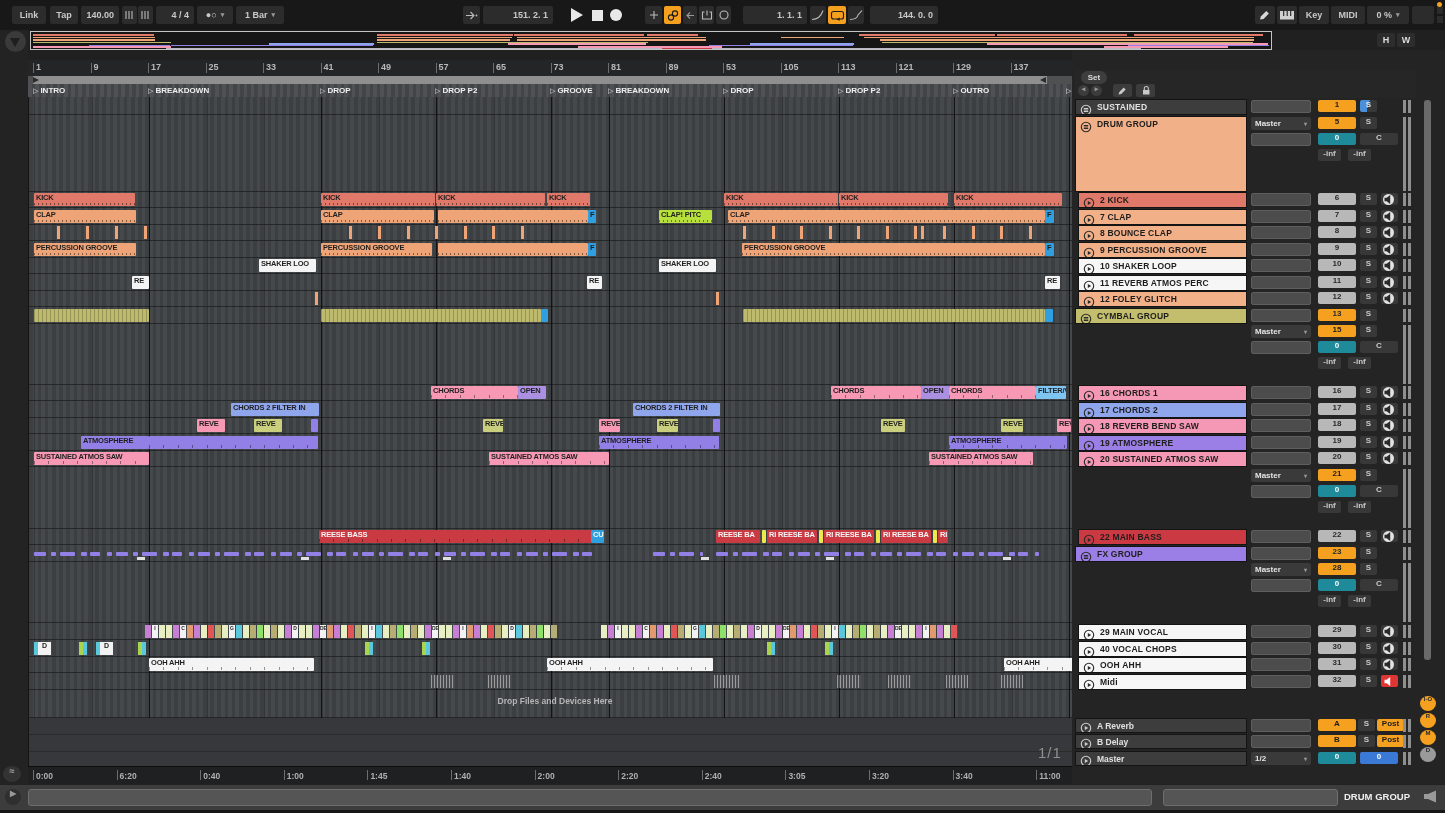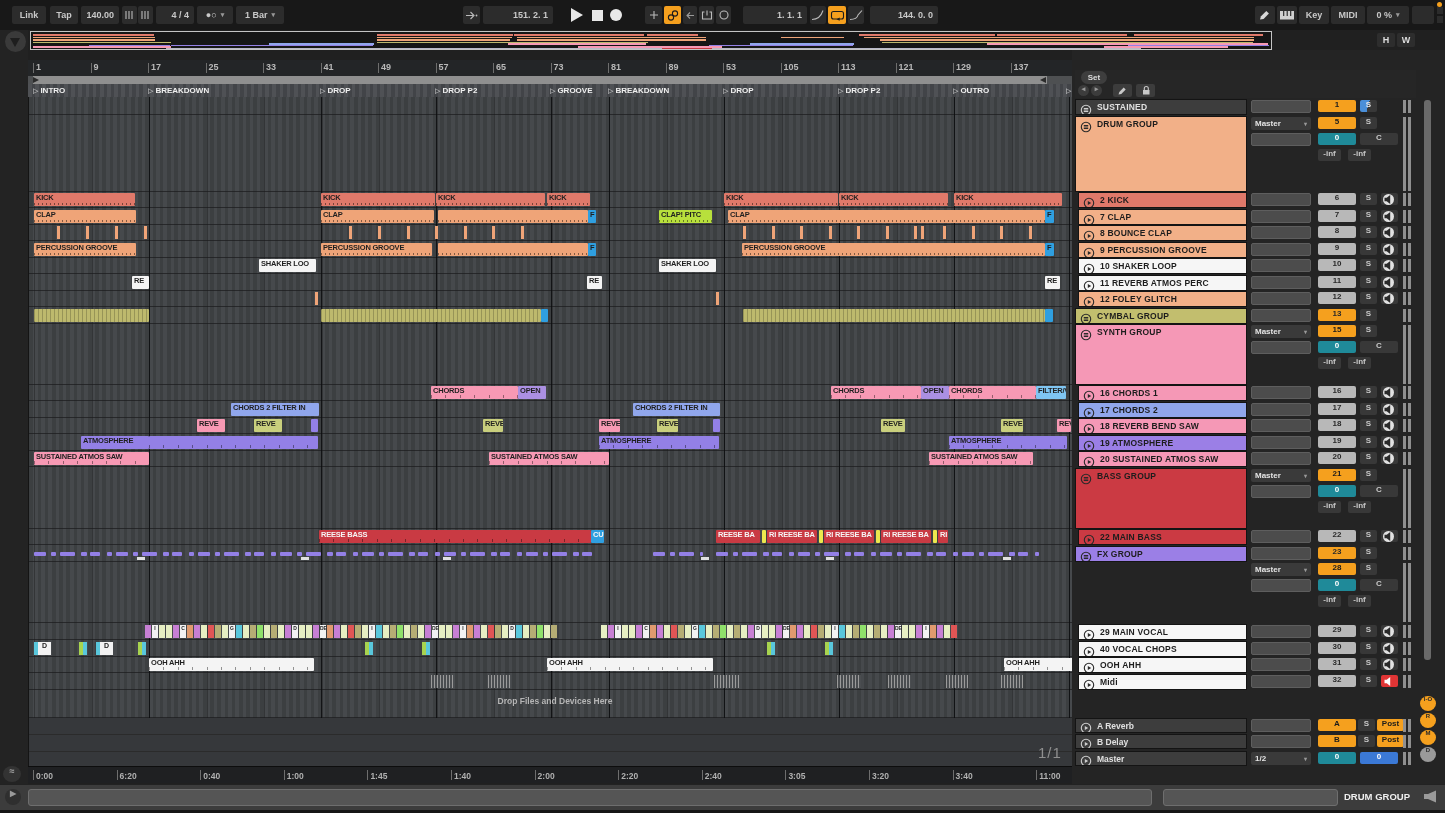--- a/index.html
+++ b/index.html
@@ -845,27 +845,20 @@
         </svg></div>
       <div style="position: absolute; left: 21px; top: 2px; width: 148px; height: 12px; color: rgb(29, 29, 29); white-space: nowrap; overflow: hidden; letter-spacing: 0.2px; font: bold 8.5px &quot;Liberation Sans&quot;, sans-serif;">CYMBAL GROUP</div>
     </div>
     <div style="position: absolute; left: 1251px; top: 309px; width: 60px; height: 13px; background: rgb(76, 76, 76); border: 1px solid rgb(94, 94, 94); border-radius: 2px;"></div>
     <div style="position: absolute; left: 1318px; top: 309px; width: 38px; height: 12px; background: rgb(245, 160, 30); border-radius: 2px; color: rgb(42, 42, 42); text-align: center; font: bold 8px &quot;Liberation Sans&quot;, sans-serif;">13</div>
     <div style="position: absolute; left: 1360px; top: 309px; width: 17px; height: 12px; background: rgb(56, 56, 56); border-radius: 2px; color: rgb(201, 201, 201); text-align: center; font: bold 8px &quot;Liberation Sans&quot;, sans-serif;">S</div>
     <div style="position: absolute; left: 1402px; top: 309px; width: 12px; height: 13px;">
       <div style="position: absolute; left: 1px; top: 0px; width: 3px; height: 13px; background: rgb(143, 143, 143);"></div>
       <div style="position: absolute; left: 6px; top: 0px; width: 3px; height: 13px; background: rgb(143, 143, 143);"></div>
     </div>
-    <div style="position: absolute; left: 1075px; top: 324px; width: 172px; height: 61px; background: rgb(245, 152, 182); border: 1px solid rgb(20, 20, 20); overflow: hidden;">
-      <div style="position: absolute; left: 4px; top: 1.5px; width: 12px; height: 12px;"><svg xmlns="http://www.w3.org/2000/svg" width="12" height="12" viewBox="0 0 12 12" fill="none" stroke-width="1.1">
-          <circle cx="6" cy="6" r="4.7" stroke="#2a2a2a"></circle>
-          <path d="M3.8 4.5h4.4M3.8 6h4.4M3.8 7.5h4.4" stroke="#2a2a2a"></path>
-        </svg></div>
-      <div style="position: absolute; left: 21px; top: 2px; width: 148px; height: 12px; color: rgb(29, 29, 29); white-space: nowrap; overflow: hidden; letter-spacing: 0.2px; font: bold 8.5px &quot;Liberation Sans&quot;, sans-serif;">SYNTH GROUP</div>
-    </div>
     <div style="position: absolute; left: 1251px; top: 325px; width: 60px; height: 13px; background: rgb(58, 58, 58); border-radius: 2px; color: rgb(228, 228, 228); display: flex; align-items: center; padding: 0px 4px; font: bold 8px &quot;Liberation Sans&quot;, sans-serif;">
       <div style="position: static; flex: 1 1 0%;">Master</div>
       <div style="position: static; color: rgb(153, 153, 153); font-size: 6px;">▾</div>
     </div>
     <div style="position: absolute; left: 1251px; top: 341px; width: 60px; height: 13px; background: rgb(76, 76, 76); border: 1px solid rgb(94, 94, 94); border-radius: 2px;"></div>
     <div style="position: absolute; left: 1318px; top: 325px; width: 38px; height: 12px; background: rgb(245, 160, 30); border-radius: 2px; color: rgb(28, 28, 28); text-align: center; font: bold 8px &quot;Liberation Sans&quot;, sans-serif;">15</div>
     <div style="position: absolute; left: 1360px; top: 325px; width: 17px; height: 12px; background: rgb(56, 56, 56); border-radius: 2px; color: rgb(201, 201, 201); text-align: center; font: bold 8px &quot;Liberation Sans&quot;, sans-serif;">S</div>
     <div style="position: absolute; left: 1318px; top: 341px; width: 38px; height: 12px; background: rgb(31, 138, 153); border-radius: 2px; color: rgb(255, 255, 255); text-align: center; font: bold 8px &quot;Liberation Sans&quot;, sans-serif;">0</div>
     <div style="position: absolute; left: 1360px; top: 341px; width: 38px; height: 12px; background: rgb(56, 56, 56); border-radius: 2px; color: rgb(201, 201, 201); text-align: center; font: bold 8px &quot;Liberation Sans&quot;, sans-serif;">C</div>
     <div style="position: absolute; left: 1318px; top: 357px; width: 23px; height: 12px; background: rgb(56, 56, 56); border-radius: 2px; color: rgb(201, 201, 201); text-align: center; font: bold 8px &quot;Liberation Sans&quot;, sans-serif;">-inf</div>
@@ -971,27 +964,20 @@
     <div style="position: absolute; left: 1381px; top: 452px; width: 17px; height: 12px; background: rgb(56, 56, 56); border-radius: 2px; display: flex; align-items: center; justify-content: center;">
       <div style="position: absolute; left: 2px; top: 0.5px; width: 11px; height: 11px; background: rgb(226, 226, 226); border-radius: 50%; display: flex; align-items: center; justify-content: center;">
         <svg xmlns="http://www.w3.org/2000/svg" width="11" height="11" viewBox="0 0 11 11" fill="none" stroke-width="1.1">
           <path d="M1.5 3.8h2.2L7.2 1v9L3.7 7.2H1.5z" fill="#2a2a2a" stroke="none"></path>
         </svg>
       </div>
     </div>
     <div style="position: absolute; left: 1402px; top: 452px; width: 12px; height: 13px;">
       <div style="position: absolute; left: 1px; top: 0px; width: 3px; height: 13px; background: rgb(143, 143, 143);"></div>
       <div style="position: absolute; left: 6px; top: 0px; width: 3px; height: 13px; background: rgb(143, 143, 143);"></div>
-    </div>
-    <div style="position: absolute; left: 1075px; top: 468px; width: 172px; height: 61px; background: rgb(203, 58, 67); border: 1px solid rgb(20, 20, 20); overflow: hidden;">
-      <div style="position: absolute; left: 4px; top: 1.5px; width: 12px; height: 12px;"><svg xmlns="http://www.w3.org/2000/svg" width="12" height="12" viewBox="0 0 12 12" fill="none" stroke-width="1.1">
-          <circle cx="6" cy="6" r="4.7" stroke="#2a2a2a"></circle>
-          <path d="M3.8 4.5h4.4M3.8 6h4.4M3.8 7.5h4.4" stroke="#2a2a2a"></path>
-        </svg></div>
-      <div style="position: absolute; left: 21px; top: 2px; width: 148px; height: 12px; color: rgb(29, 29, 29); white-space: nowrap; overflow: hidden; letter-spacing: 0.2px; font: bold 8.5px &quot;Liberation Sans&quot;, sans-serif;">BASS GROUP</div>
     </div>
     <div style="position: absolute; left: 1251px; top: 469px; width: 60px; height: 13px; background: rgb(58, 58, 58); border-radius: 2px; color: rgb(228, 228, 228); display: flex; align-items: center; padding: 0px 4px; font: bold 8px &quot;Liberation Sans&quot;, sans-serif;">
       <div style="position: static; flex: 1 1 0%;">Master</div>
       <div style="position: static; color: rgb(153, 153, 153); font-size: 6px;">▾</div>
     </div>
     <div style="position: absolute; left: 1251px; top: 485px; width: 60px; height: 13px; background: rgb(76, 76, 76); border: 1px solid rgb(94, 94, 94); border-radius: 2px;"></div>
     <div style="position: absolute; left: 1318px; top: 469px; width: 38px; height: 12px; background: rgb(245, 160, 30); border-radius: 2px; color: rgb(28, 28, 28); text-align: center; font: bold 8px &quot;Liberation Sans&quot;, sans-serif;">21</div>
     <div style="position: absolute; left: 1360px; top: 469px; width: 17px; height: 12px; background: rgb(56, 56, 56); border-radius: 2px; color: rgb(201, 201, 201); text-align: center; font: bold 8px &quot;Liberation Sans&quot;, sans-serif;">S</div>
     <div style="position: absolute; left: 1318px; top: 485px; width: 38px; height: 12px; background: rgb(31, 138, 153); border-radius: 2px; color: rgb(255, 255, 255); text-align: center; font: bold 8px &quot;Liberation Sans&quot;, sans-serif;">0</div>
     <div style="position: absolute; left: 1360px; top: 485px; width: 38px; height: 12px; background: rgb(56, 56, 56); border-radius: 2px; color: rgb(201, 201, 201); text-align: center; font: bold 8px &quot;Liberation Sans&quot;, sans-serif;">C</div>

